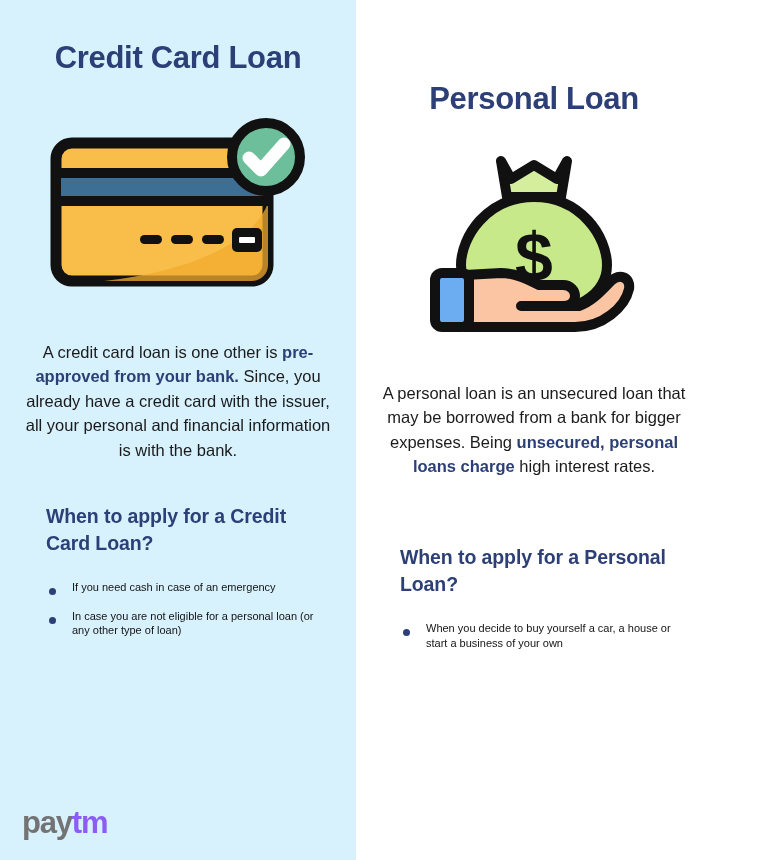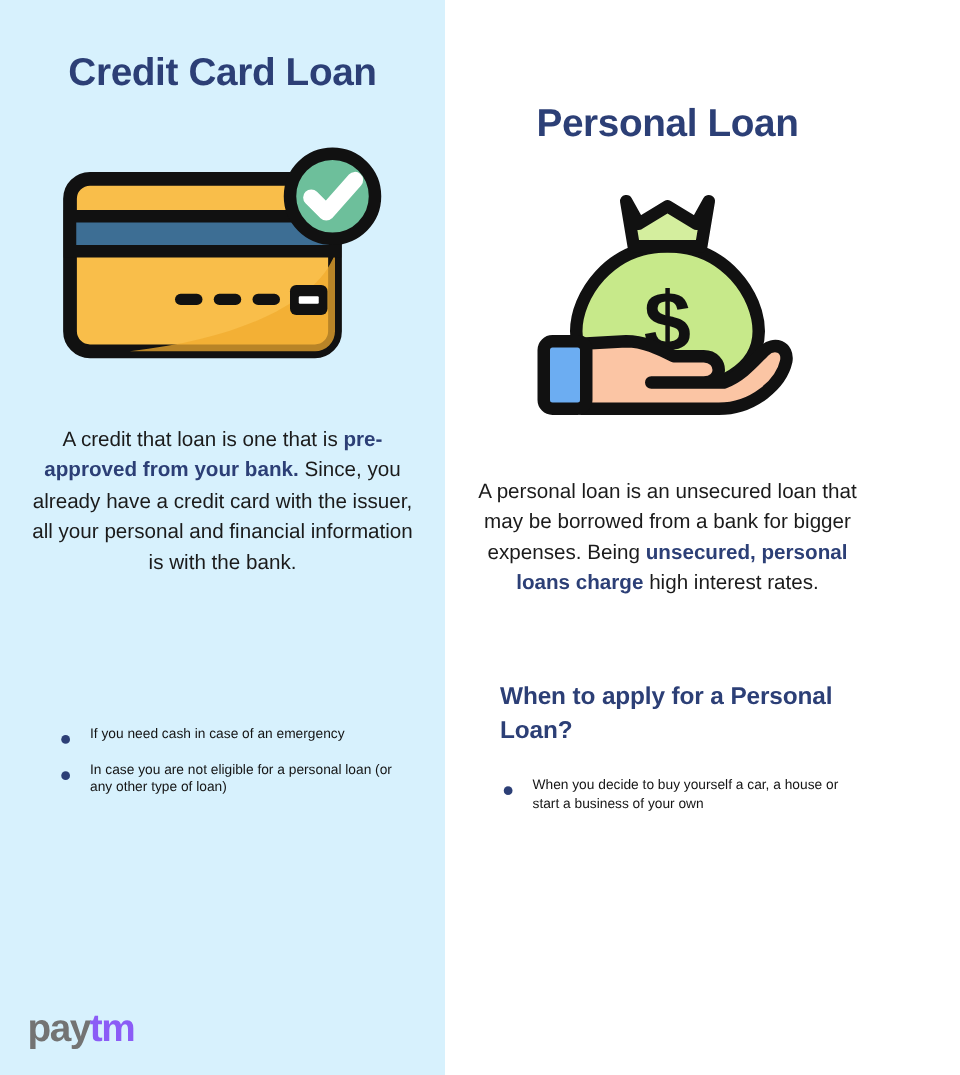--- a/index.html
+++ b/index.html
@@ -160,23 +160,24 @@
 
         <rect x="188" y="117" width="30" height="24" rx="5" fill="#111111"></rect>
         <rect x="195" y="126" width="16" height="6" rx="1" fill="#ffffff"></rect>
 
         <circle cx="222" cy="46" r="34" fill="#6dbf9b" stroke="#111111" stroke-width="10"></circle>
         <path d="M205 47 L217 59 L240 33" fill="none" stroke="#ffffff" stroke-width="13" stroke-linecap="round" stroke-linejoin="round"></path>
       </svg>
     </div>
 
     <div class="lead">
-      <span>A credit that loan is one that is </span><span class="hl">pre-approved from your bank.</span><span> Since, you already have a credit card with the issuer, all your personal and financial information is with the bank.</span>
-    </div>
-
+      <span>A credit card loan is one other is </span><span class="hl">pre-approved from your bank.</span><span> Since, you already have a credit card with the issuer, all your personal and financial information is with the bank.</span>
+    </div>
+
+    <div class="sub-head">When to apply for a Credit Card Loan?</div>
 
     <ul class="bullets">
       <li><span class="dot"></span><span>If you need cash in case of an emergency</span></li>
       <li><span class="dot"></span><span>In case you are not eligible for a personal loan (or any other type of loan)</span></li>
     </ul>
 
     <div class="brand">
       <span class="pay">pay</span><span class="tm">tm</span>
     </div>
   </div>

